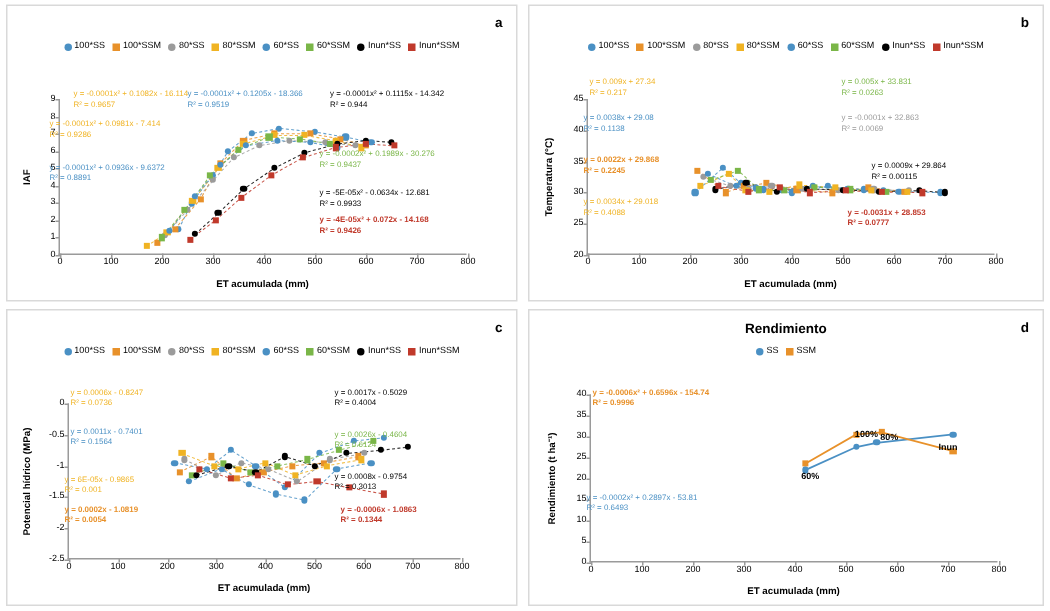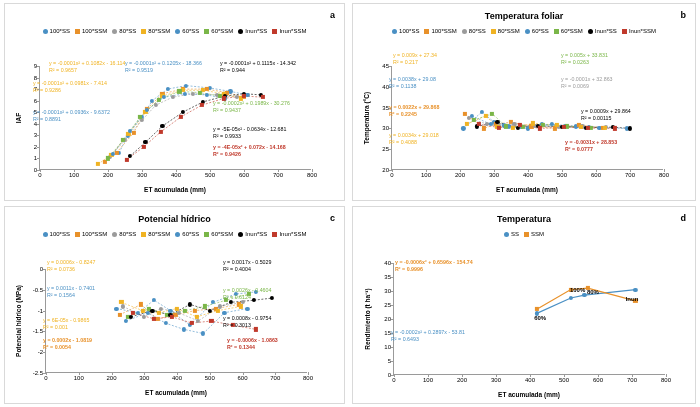--- a/index.html
+++ b/index.html
@@ -217,21 +217,20 @@
         <div>y = -5E-05x² - 0.0634x - 12.681</div>
         <div>R² = 0.9933</div>
       </div>
       <div class="eq bold" style="left: 208px; top: 140px; color: rgb(192, 57, 43);">
         <div>y = -4E-05x² + 0.072x - 14.168</div>
         <div>R² = 0.9426</div>
       </div>
     </div>
 
   <div class="panel" id="p-b">
-    <div class="title">Temperatura foliar</div>
     <div class="panel-letter">b</div>
     <div class="legend">
         <div class="lg-item">
           <span class="lg-dot" style="background: rgb(74, 144, 196);"></span>
           <span>100*SS</span>
         </div>
         <div class="lg-item">
           <span class="lg-sq" style="background: rgb(232, 145, 42);"></span>
           <span>100*SSM</span>
         </div>
@@ -394,21 +393,20 @@
         <div>y = 0.0034x + 29.018</div>
         <div>R² = 0.4088</div>
       </div>
       <div class="eq bold" style="left: 212px; top: 135px; color: rgb(192, 57, 43);">
         <div>y = -0.0031x + 28.853</div>
         <div>R² = 0.0777</div>
       </div>
     </div>
 
   <div class="panel" id="p-c">
-    <div class="title">Potencial hídrico</div>
     <div class="panel-letter">c</div>
     <div class="legend">
         <div class="lg-item">
           <span class="lg-dot" style="background: rgb(74, 144, 196);"></span>
           <span>100*SS</span>
         </div>
         <div class="lg-item">
           <span class="lg-sq" style="background: rgb(232, 145, 42);"></span>
           <span>100*SSM</span>
         </div>
@@ -567,21 +565,21 @@
         <div>y = 0.0002x - 1.0819</div>
         <div>R² = 0.0054</div>
       </div>
       <div class="eq bold" style="left: 222px; top: 130px; color: rgb(192, 57, 43);">
         <div>y = -0.0006x - 1.0863</div>
         <div>R² = 0.1344</div>
       </div>
     </div>
 
   <div class="panel" id="p-d">
-    <div class="title">Temperatura</div>
+    <div class="title">Rendimiento</div>
     <div class="panel-letter">d</div>
     <div class="legend">
         <div class="lg-item">
           <span class="lg-dot" style="background: rgb(74, 144, 196);"></span>
           <span>SS</span>
         </div>
         <div class="lg-item">
           <span class="lg-sq" style="background: rgb(232, 145, 42);"></span>
           <span>SSM</span>
         </div>

